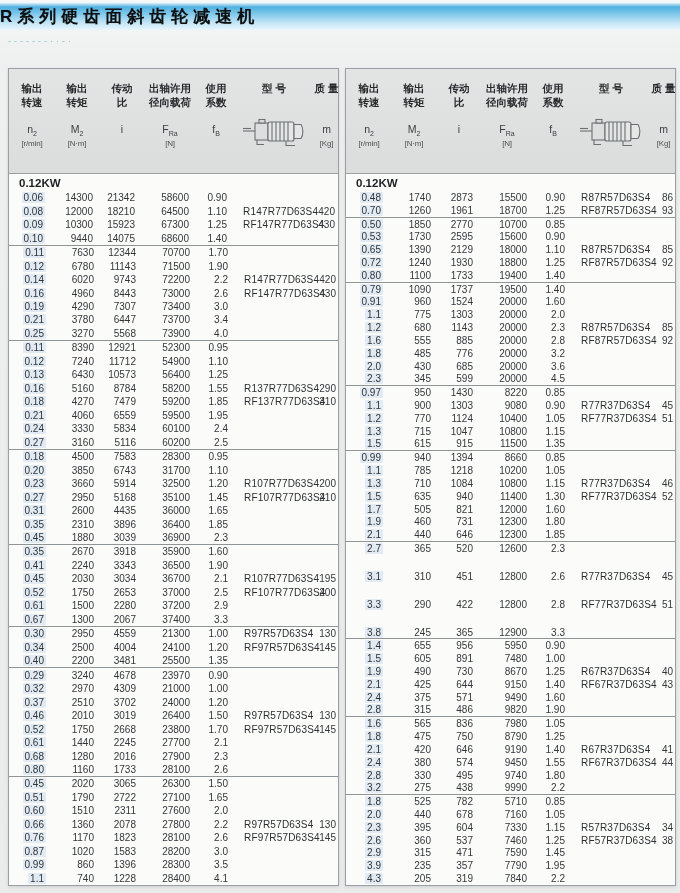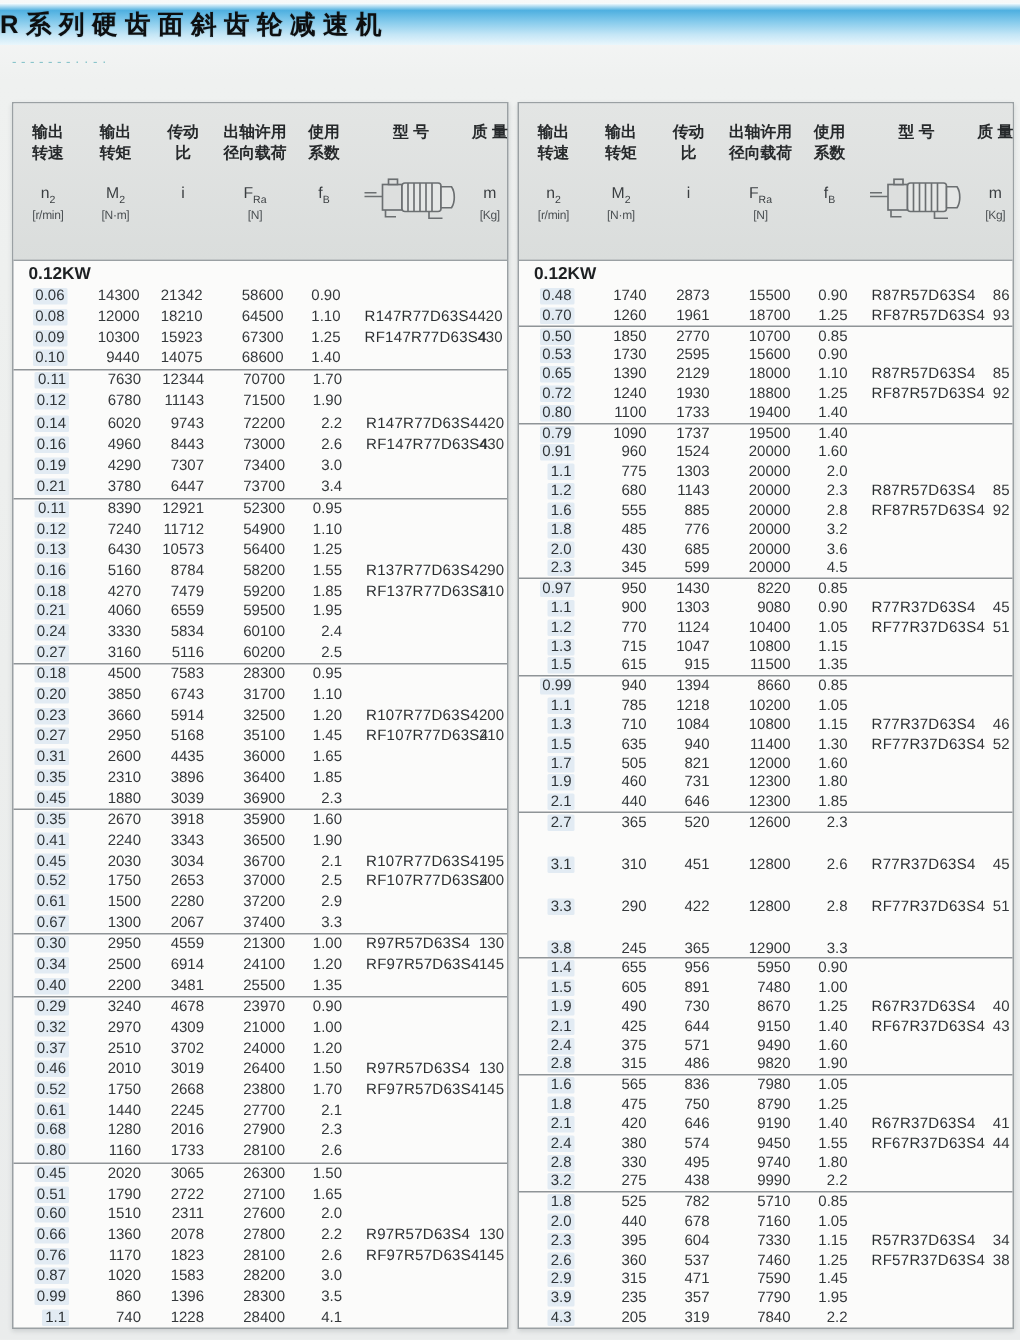--- a/index.html
+++ b/index.html
@@ -223,20 +223,29 @@
         </div>
         <div class="trow">
           <div class="cell c0"><span class="hl">0.21</span></div>
           <div class="cell c1">3780</div>
           <div class="cell c2">6447</div>
           <div class="cell c3">73700</div>
           <div class="cell c4">3.4</div>
           <div class="cell c5"></div>
           <div class="cell c6"></div>
         </div>
+        <div class="trow">
+          <div class="cell c0"><span class="hl">0.25</span></div>
+          <div class="cell c1">3270</div>
+          <div class="cell c2">5568</div>
+          <div class="cell c3">73900</div>
+          <div class="cell c4">4.0</div>
+          <div class="cell c5"></div>
+          <div class="cell c6"></div>
+        </div>
       </div>
       <div class="tgroup" style="flex-grow: 8;">
         <div class="trow">
           <div class="cell c0"><span class="hl">0.11</span></div>
           <div class="cell c1">8390</div>
           <div class="cell c2">12921</div>
           <div class="cell c3">52300</div>
           <div class="cell c4">0.95</div>
           <div class="cell c5"></div>
           <div class="cell c6"></div>
@@ -432,21 +441,21 @@
           <div class="cell c1">2950</div>
           <div class="cell c2">4559</div>
           <div class="cell c3">21300</div>
           <div class="cell c4">1.00</div>
           <div class="cell c5">R97R57D63S4</div>
           <div class="cell c6">130</div>
         </div>
         <div class="trow">
           <div class="cell c0"><span class="hl">0.34</span></div>
           <div class="cell c1">2500</div>
-          <div class="cell c2">6914</div>
+          <div class="cell c2">4004</div>
           <div class="cell c3">24100</div>
           <div class="cell c4">1.20</div>
           <div class="cell c5">RF97R57D63S4</div>
           <div class="cell c6">145</div>
         </div>
         <div class="trow">
           <div class="cell c0"><span class="hl">0.40</span></div>
           <div class="cell c1">2200</div>
           <div class="cell c2">3481</div>
           <div class="cell c3">25500</div>

